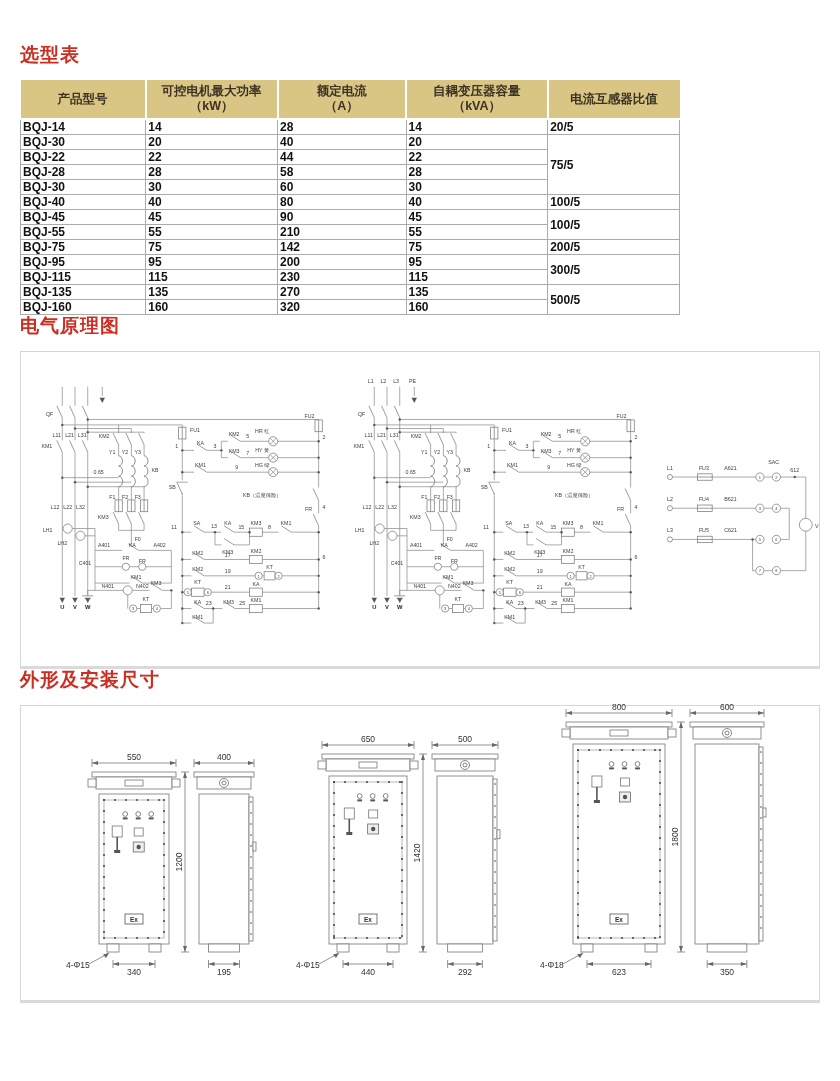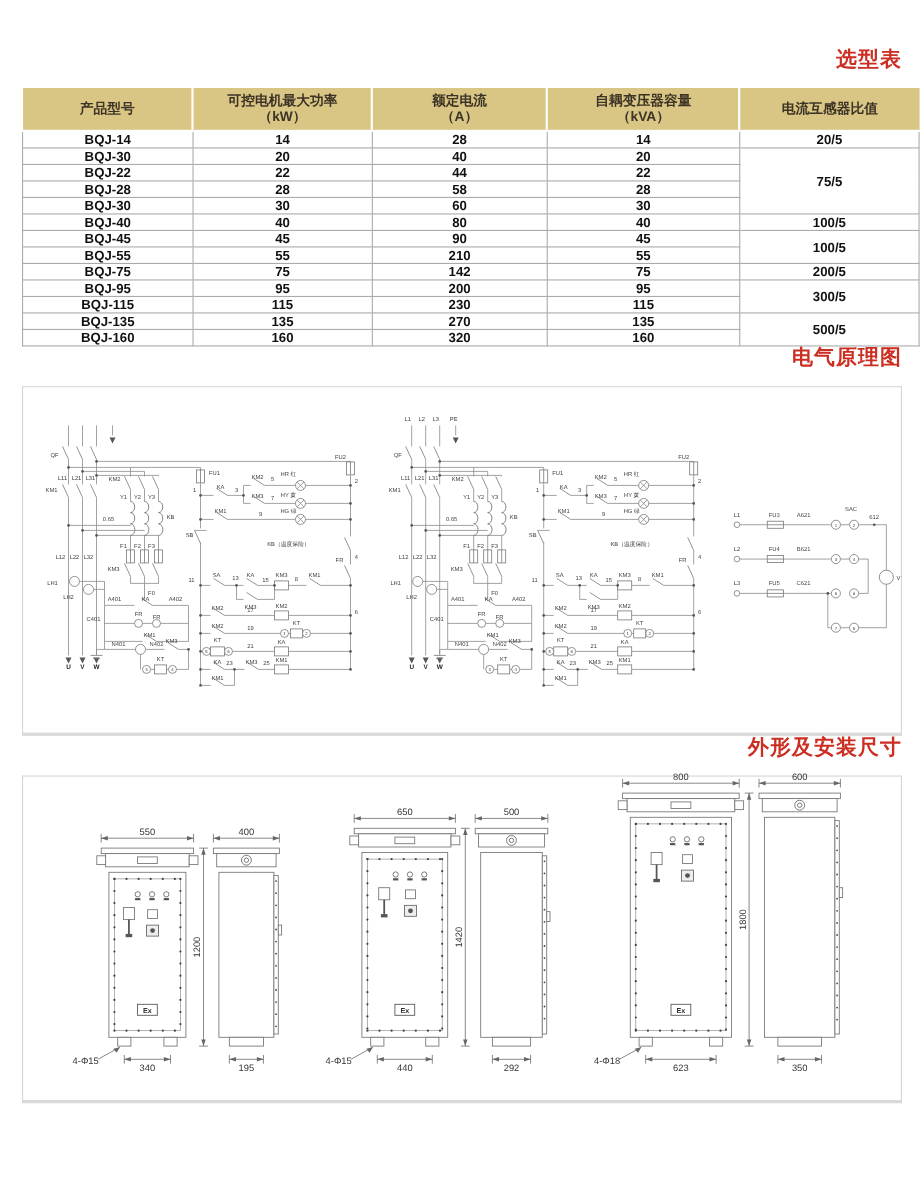--- a/index.html
+++ b/index.html
@@ -1,32 +1,32 @@
 <!DOCTYPE html>
 <html><head>
 <meta charset="utf-8">
 <style>
   * { margin:0; padding:0; box-sizing:border-box; }
   body { background:#ffffff; font-family:"Liberation Sans", sans-serif; }
   .page { width:840px; height:1081px; padding:44px 20px 0; background:#fff; overflow:hidden; }
 
-  .sec-title { font-size:19px; line-height:22px; font-weight:bold; color:#cc2e21; margin:0 0 14px 0; letter-spacing:1px;text-align:right; }
+  .sec-title { font-size:19px; line-height:22px; font-weight:bold; color:#cc2e21; margin:0 0 14px 0; letter-spacing:1px; }
   .sec-title.mt1 { }
   .sec-title.mt2 { }
 
   
-  table.sel { width:816px; border-collapse:collapse; table-layout:fixed; }
+  table.sel { width:660px; border-collapse:collapse; table-layout:fixed; }
   table.sel th {
     background:#d9c584; color:#3b3325; font-size:12.5px; font-weight:bold;
     padding:4px 2px; line-height:15px; border-left:2px solid #ffffff; border-bottom:2px solid #ffffff;
     vertical-align:middle;
   }
   table.sel th:first-child { border-left:none; }
   table.sel td {
-    text-align:center; font-size:12px; height:15px; line-height:14px; padding:0 2px;
+    font-size:12px; height:15px; line-height:14px; padding:0 2px;
     color:#111; border:1px solid #ababab; font-weight:bold;
   }
   table.sel tr td { border-top:none; }
   table.sel td.ratio { vertical-align:middle; }
   col.c1{width:19%} col.c2{width:20%} col.c3{width:19.5%} col.c4{width:21.5%} col.c5{width:20%}
 
   
   .panel { width:800px; background:#fff; border:1px solid #d6d6d6; border-bottom:3px solid #dadada; }
   .panel.schem { height:318px; margin-top:6px; display:flex; align-items:flex-start; padding:20px 6px 0 14px; }
   .panel.dims  { height:298px; margin-top:10px; display:flex; align-items:flex-end; justify-content:space-evenly; padding:0 14px 10px; }

